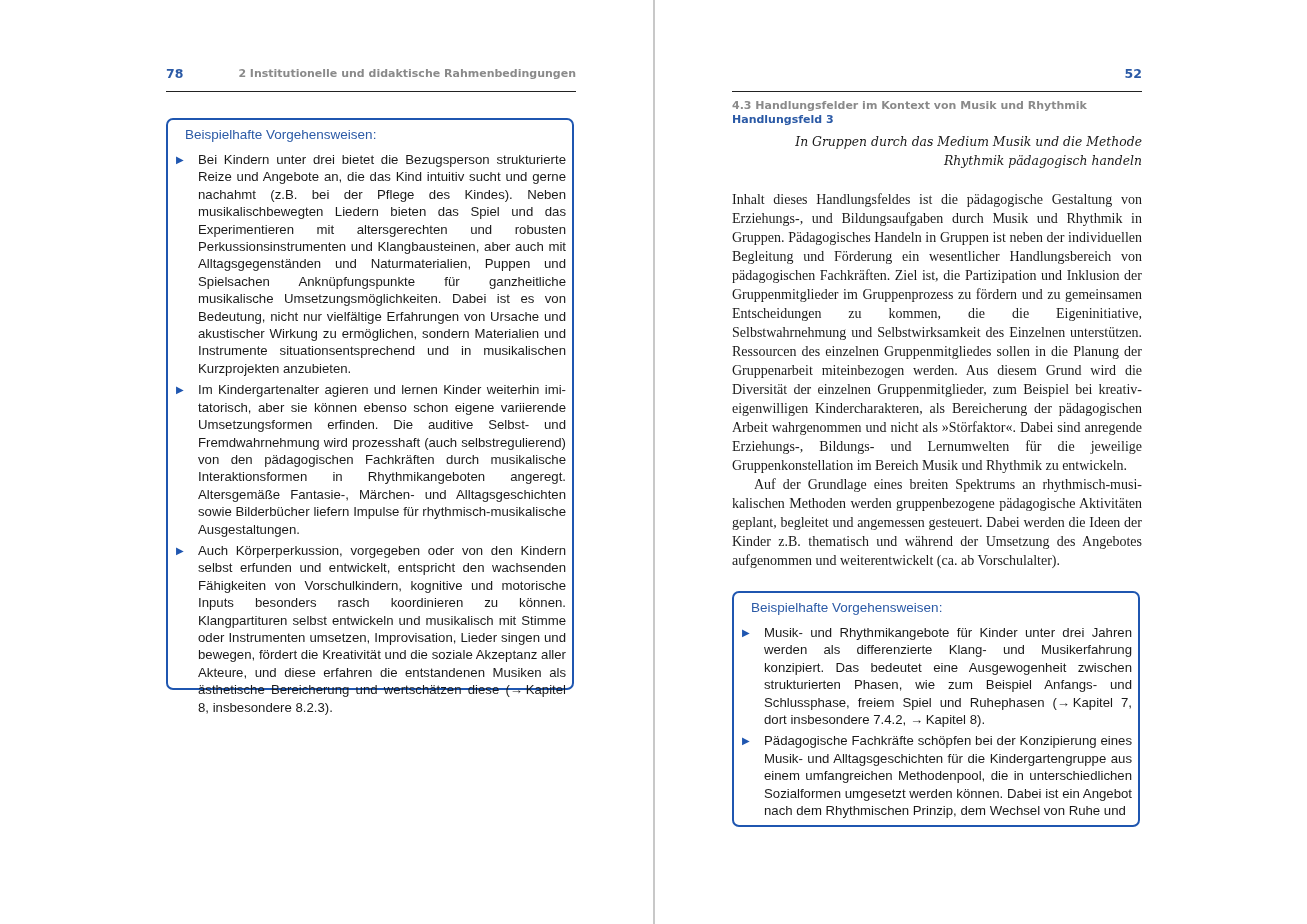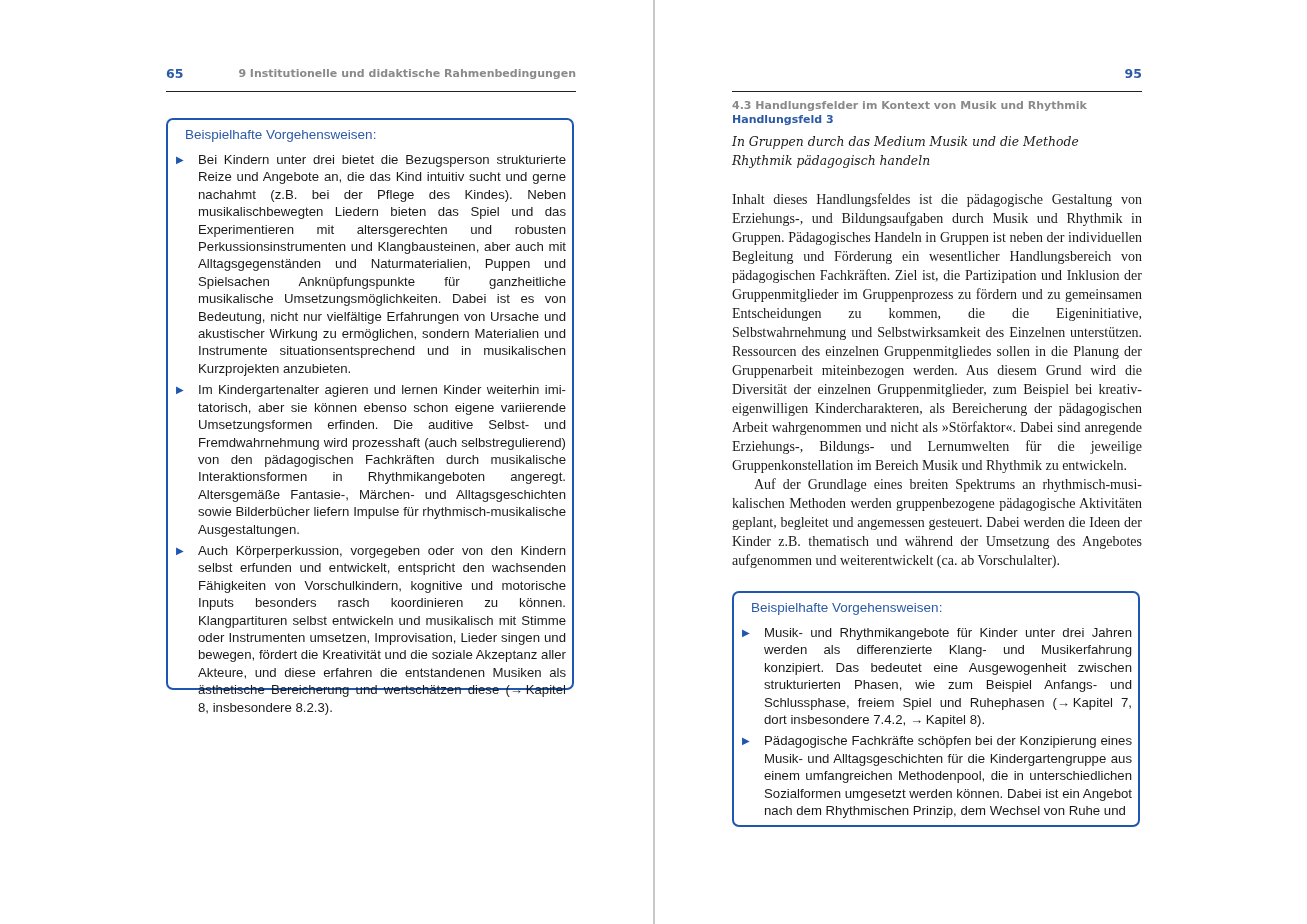--- a/index.html
+++ b/index.html
@@ -26,35 +26,35 @@
     font-family: "Liberation Sans", sans-serif; font-size: 13.2px; line-height: 17.4px;
     color: #1a1a1a; text-align: justify; margin-bottom: 4px; hyphens: manual; }
   .box li .bullet { position: absolute; left: 8px; top: 0; color: #1f56b0; font-size: 10px; }
 
   .left .box { top: 118px; height: 554px; }
   .right .box { top: 591px; height: 218px; }
 
   .hf-title { position: absolute; top: 113px; left: 0; font-family: "DejaVu Sans", sans-serif;
     font-size: 11px; font-weight: bold; color: #2b5aa6; }
   .hf-sub { position: absolute; top: 132px; left: 0; width: 410px; font-family: "DejaVu Serif", serif;
-    font-style: italic; font-size: 12.4px; line-height: 19px; color: #1a1a1a; }
+    font-style: italic; font-size: 12.4px; line-height: 19px; color: #1a1a1a; text-align: right; }
   .body-text { position: absolute; top: 190px; left: 0; width: 410px; font-family: "Liberation Serif", serif;
     font-size: 14px; line-height: 19px; color: #1a1a1a; text-align: justify; }
   .body-text p { margin: 0; }
   .body-text p.indent { text-indent: 22px; }
 </style>
 </head>
 <body>
 
 <div class="gutter"></div>
 
 <div class="page left">
   <div class="runhead">
-    <span class="num">65</span>
-    <span class="title">9 Institutionelle und didaktische Rahmenbedingungen</span>
+    <span class="num">78</span>
+    <span class="title">2 Institutionelle und didaktische Rahmenbedingungen</span>
   </div>
   <div class="rule"></div>
 
   <div class="box">
     <div class="boxhead">Beispielhafte Vorgehensweisen:</div>
     <ul>
       <li>
         <span class="bullet">▶</span>
         <span>Bei Kindern unter drei bietet die Bezugsperson strukturierte Rei­ze und Angebote an, die das Kind intuitiv sucht und gerne nach­ahmt (z.B. bei der Pflege des Kindes). Neben musikalischbe­wegten Liedern bieten das Spiel und das Experimentieren mit altersgerechten und robusten Perkussionsinstrumenten und Klangbausteinen, aber auch mit Alltagsgegenständen und Natur­materialien, Puppen und Spielsachen Anknüpfungspunkte für ganzheitliche musikalische Umsetzungsmöglichkeiten. Dabei ist es von Bedeutung, nicht nur vielfältige Erfahrungen von Ursache und akustischer Wirkung zu ermöglichen, sondern Materialien und Instrumente situationsentsprechend und in musikalischen Kurzprojekten anzubieten.</span>
       </li>
@@ -66,21 +66,21 @@
         <span class="bullet">▶</span>
         <span>Auch Körperperkussion, vorgegeben oder von den Kindern selbst erfunden und entwickelt, entspricht den wachsenden Fä­higkeiten von Vorschulkindern, kognitive und motorische Inputs besonders rasch koordinieren zu können. Klangpartituren selbst entwickeln und musikalisch mit Stimme oder Instrumenten um­setzen, Improvisation, Lieder singen und bewegen, fördert die Kreativität und die soziale Akzeptanz aller Akteure, und diese erfahren die entstandenen Musiken als ästhetische Bereicherung und wertschätzen diese (→ Kapitel 8, insbesondere 8.2.3).</span>
       </li>
     </ul>
   </div>
 </div>
 
 <div class="page right">
   <div class="runhead">
     <span class="title">4.3 Handlungsfelder im Kontext von Musik und Rhythmik</span>
-    <span class="num">95</span>
+    <span class="num">52</span>
   </div>
   <div class="rule"></div>
 
   <div class="hf-title">Handlungsfeld 3</div>
   <div class="hf-sub">In Gruppen durch das Medium Musik und die Methode Rhythmik pä­dagogisch handeln</div>
 
   <div class="body-text">
     <p>Inhalt dieses Handlungsfeldes ist die pädagogische Gestaltung von Erziehungs-, und Bildungsaufgaben durch Musik und Rhythmik in Gruppen. Pädagogisches Handeln in Gruppen ist neben der individu­ellen Begleitung und Förderung ein wesentlicher Handlungsbereich von pädagogischen Fachkräften. Ziel ist, die Partizipation und Inklu­sion der Gruppenmitglieder im Gruppenprozess zu fördern und zu gemeinsamen Entscheidungen zu kommen, die die Eigeninitiative, Selbstwahrnehmung und Selbstwirksamkeit des Einzelnen unterstüt­zen. Ressourcen des einzelnen Gruppenmitgliedes sollen in die Pla­nung der Gruppenarbeit miteinbezogen werden. Aus diesem Grund wird die Diversität der einzelnen Gruppenmitglieder, zum Beispiel bei kreativ-eigenwilligen Kindercharakteren, als Bereicherung der pädago­gischen Arbeit wahrgenommen und nicht als »Störfaktor«. Dabei sind anregende Erziehungs-, Bildungs- und Lernumwelten für die jeweilige Gruppenkonstellation im Bereich Musik und Rhythmik zu entwickeln.</p>
     <p class="indent">Auf der Grundlage eines breiten Spektrums an rhythmisch-musi­kalischen Methoden werden gruppenbezogene pädagogische Aktivitä­ten geplant, begleitet und angemessen gesteuert. Dabei werden die Ide­en der Kinder z.B. thematisch und während der Umsetzung des Angebotes aufgenommen und weiterentwickelt (ca. ab Vorschulalter).</p>
   </div>

